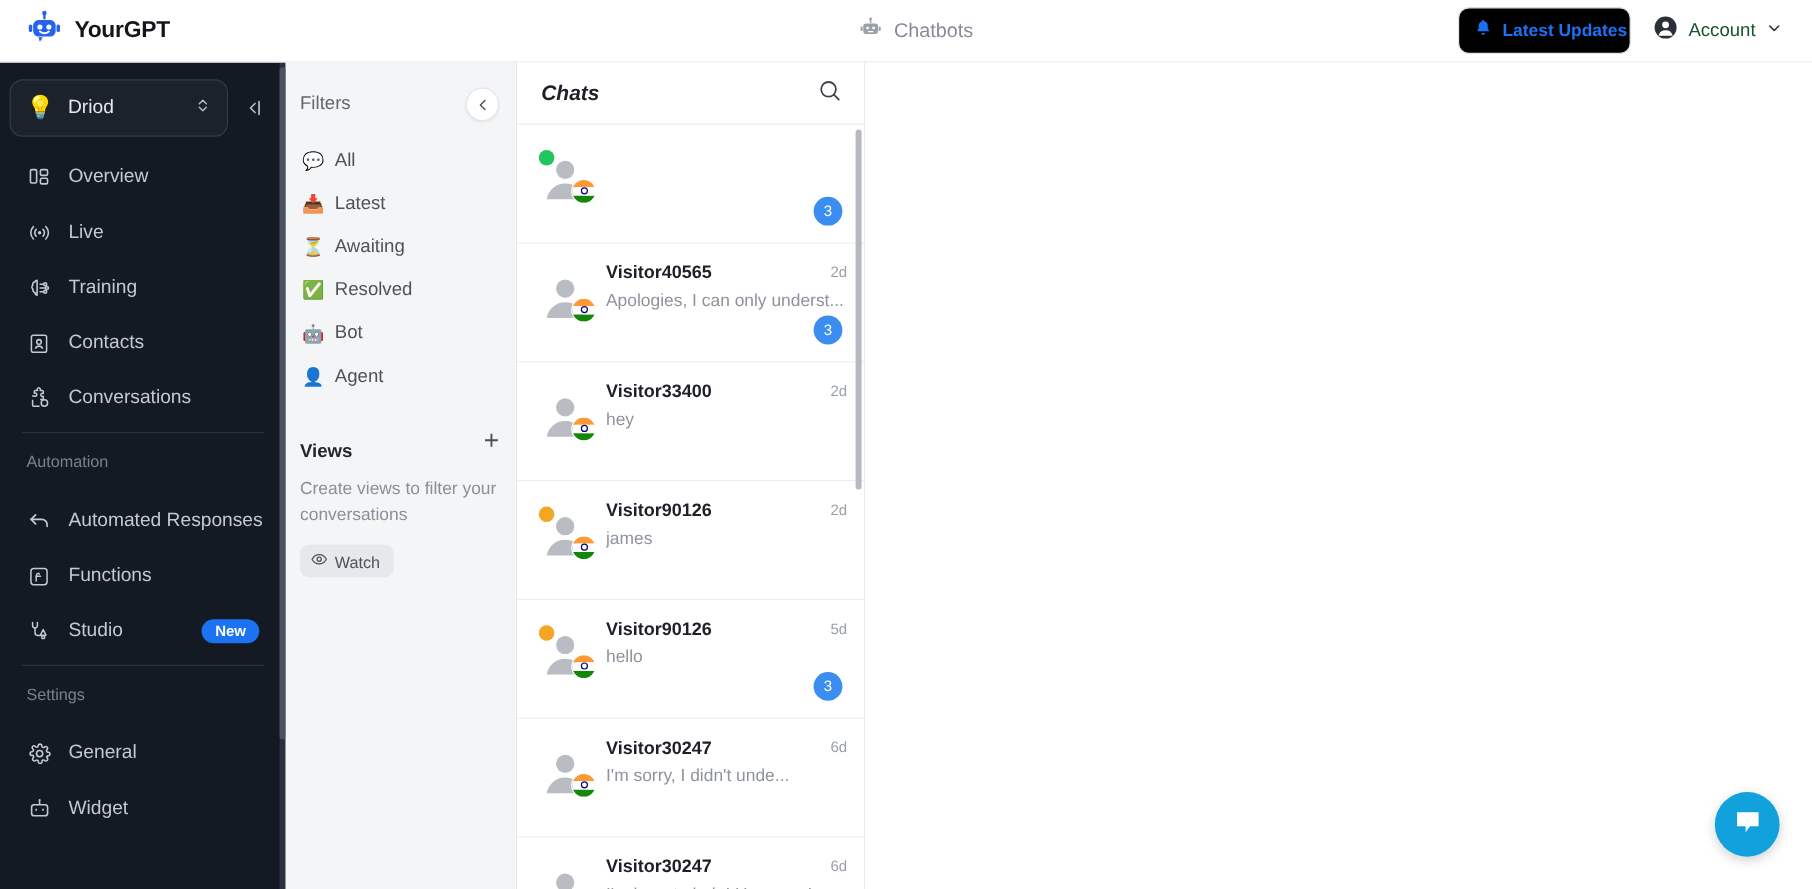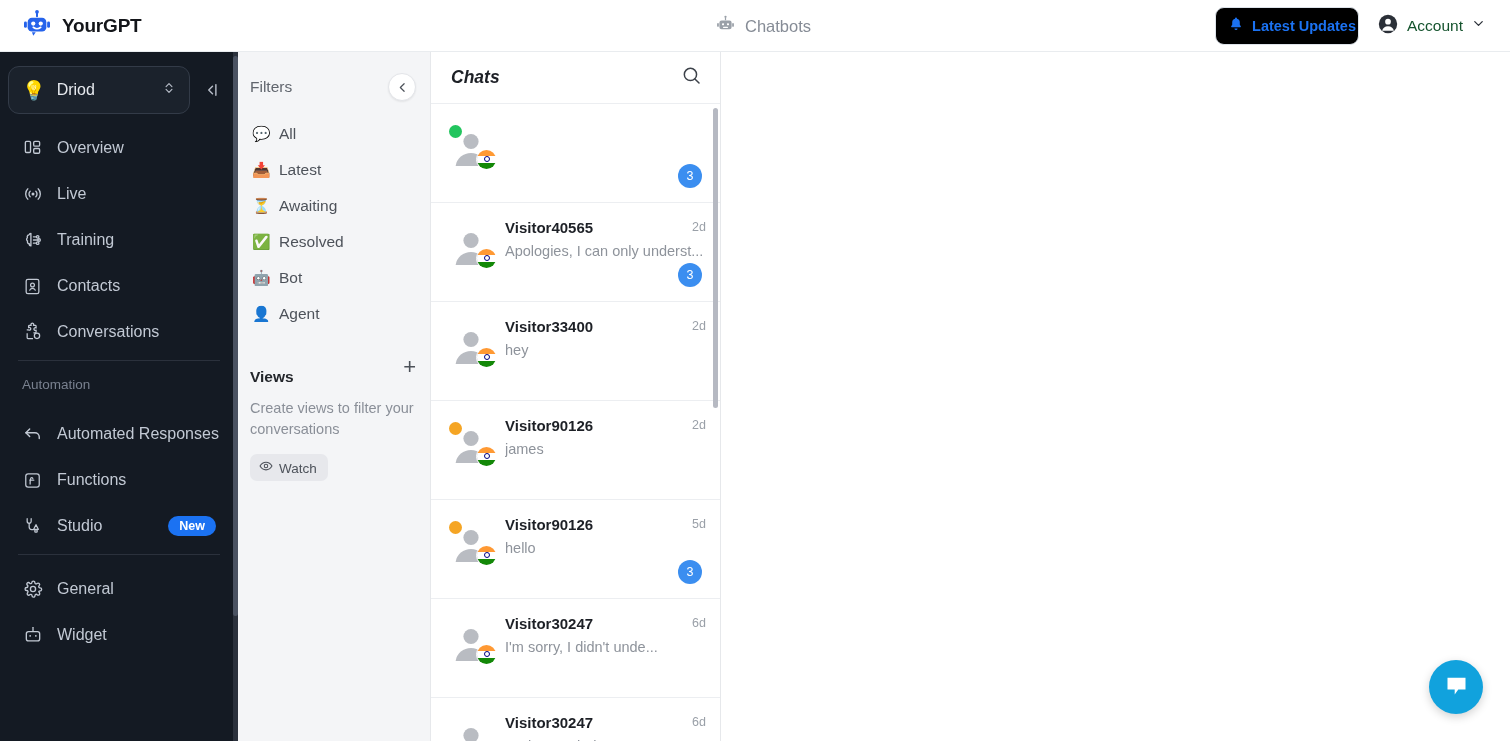--- a/index.html
+++ b/index.html
@@ -391,20 +391,21 @@
               <path d="M15.6 10.4 18.4 16H12.8z"></path>
               <rect x="14.2" y="16.6" width="2.8" height="2.8" rx="0.8"></rect>
             </svg>
           </span>
           <span class="nav-label">Studio</span>
           <span class="pill-new">New</span>
         </div>
       </div>
 
       <div class="sb-divider"></div>
+      <div class="sb-section">Settings</div>
 
       <div class="nav">
         <div class="nav-item">
           <span class="nav-ico">
             <svg width="20" height="20" viewBox="0 0 24 24" fill="none" stroke="#c2c9d4" stroke-width="1.6" stroke-linejoin="round">
               <circle cx="12" cy="12" r="3.1"></circle>
               <path d="M19.2 14.6a1.5 1.5 0 0 0 .3 1.65l.05.06a1.8 1.8 0 1 1-2.55 2.55l-.06-.06a1.5 1.5 0 0 0-1.65-.3 1.5 1.5 0 0 0-.9 1.37v.17a1.8 1.8 0 0 1-3.6 0v-.09a1.5 1.5 0 0 0-.98-1.37 1.5 1.5 0 0 0-1.65.3l-.06.06a1.8 1.8 0 1 1-2.55-2.55l.06-.06a1.5 1.5 0 0 0 .3-1.65 1.5 1.5 0 0 0-1.37-.9H4.3a1.8 1.8 0 0 1 0-3.6h.09a1.5 1.5 0 0 0 1.37-.98 1.5 1.5 0 0 0-.3-1.65l-.06-.06A1.8 1.8 0 1 1 7.95 5.1l.06.06a1.5 1.5 0 0 0 1.65.3h.07a1.5 1.5 0 0 0 .9-1.37V4.3a1.8 1.8 0 0 1 3.6 0v.09a1.5 1.5 0 0 0 .9 1.37 1.5 1.5 0 0 0 1.65-.3l.06-.06a1.8 1.8 0 1 1 2.55 2.55l-.06.06a1.5 1.5 0 0 0-.3 1.65v.07a1.5 1.5 0 0 0 1.37.9h.17a1.8 1.8 0 0 1 0 3.6h-.09a1.5 1.5 0 0 0-1.37.9z"></path>
             </svg>
           </span>
           <span class="nav-label">General</span>

